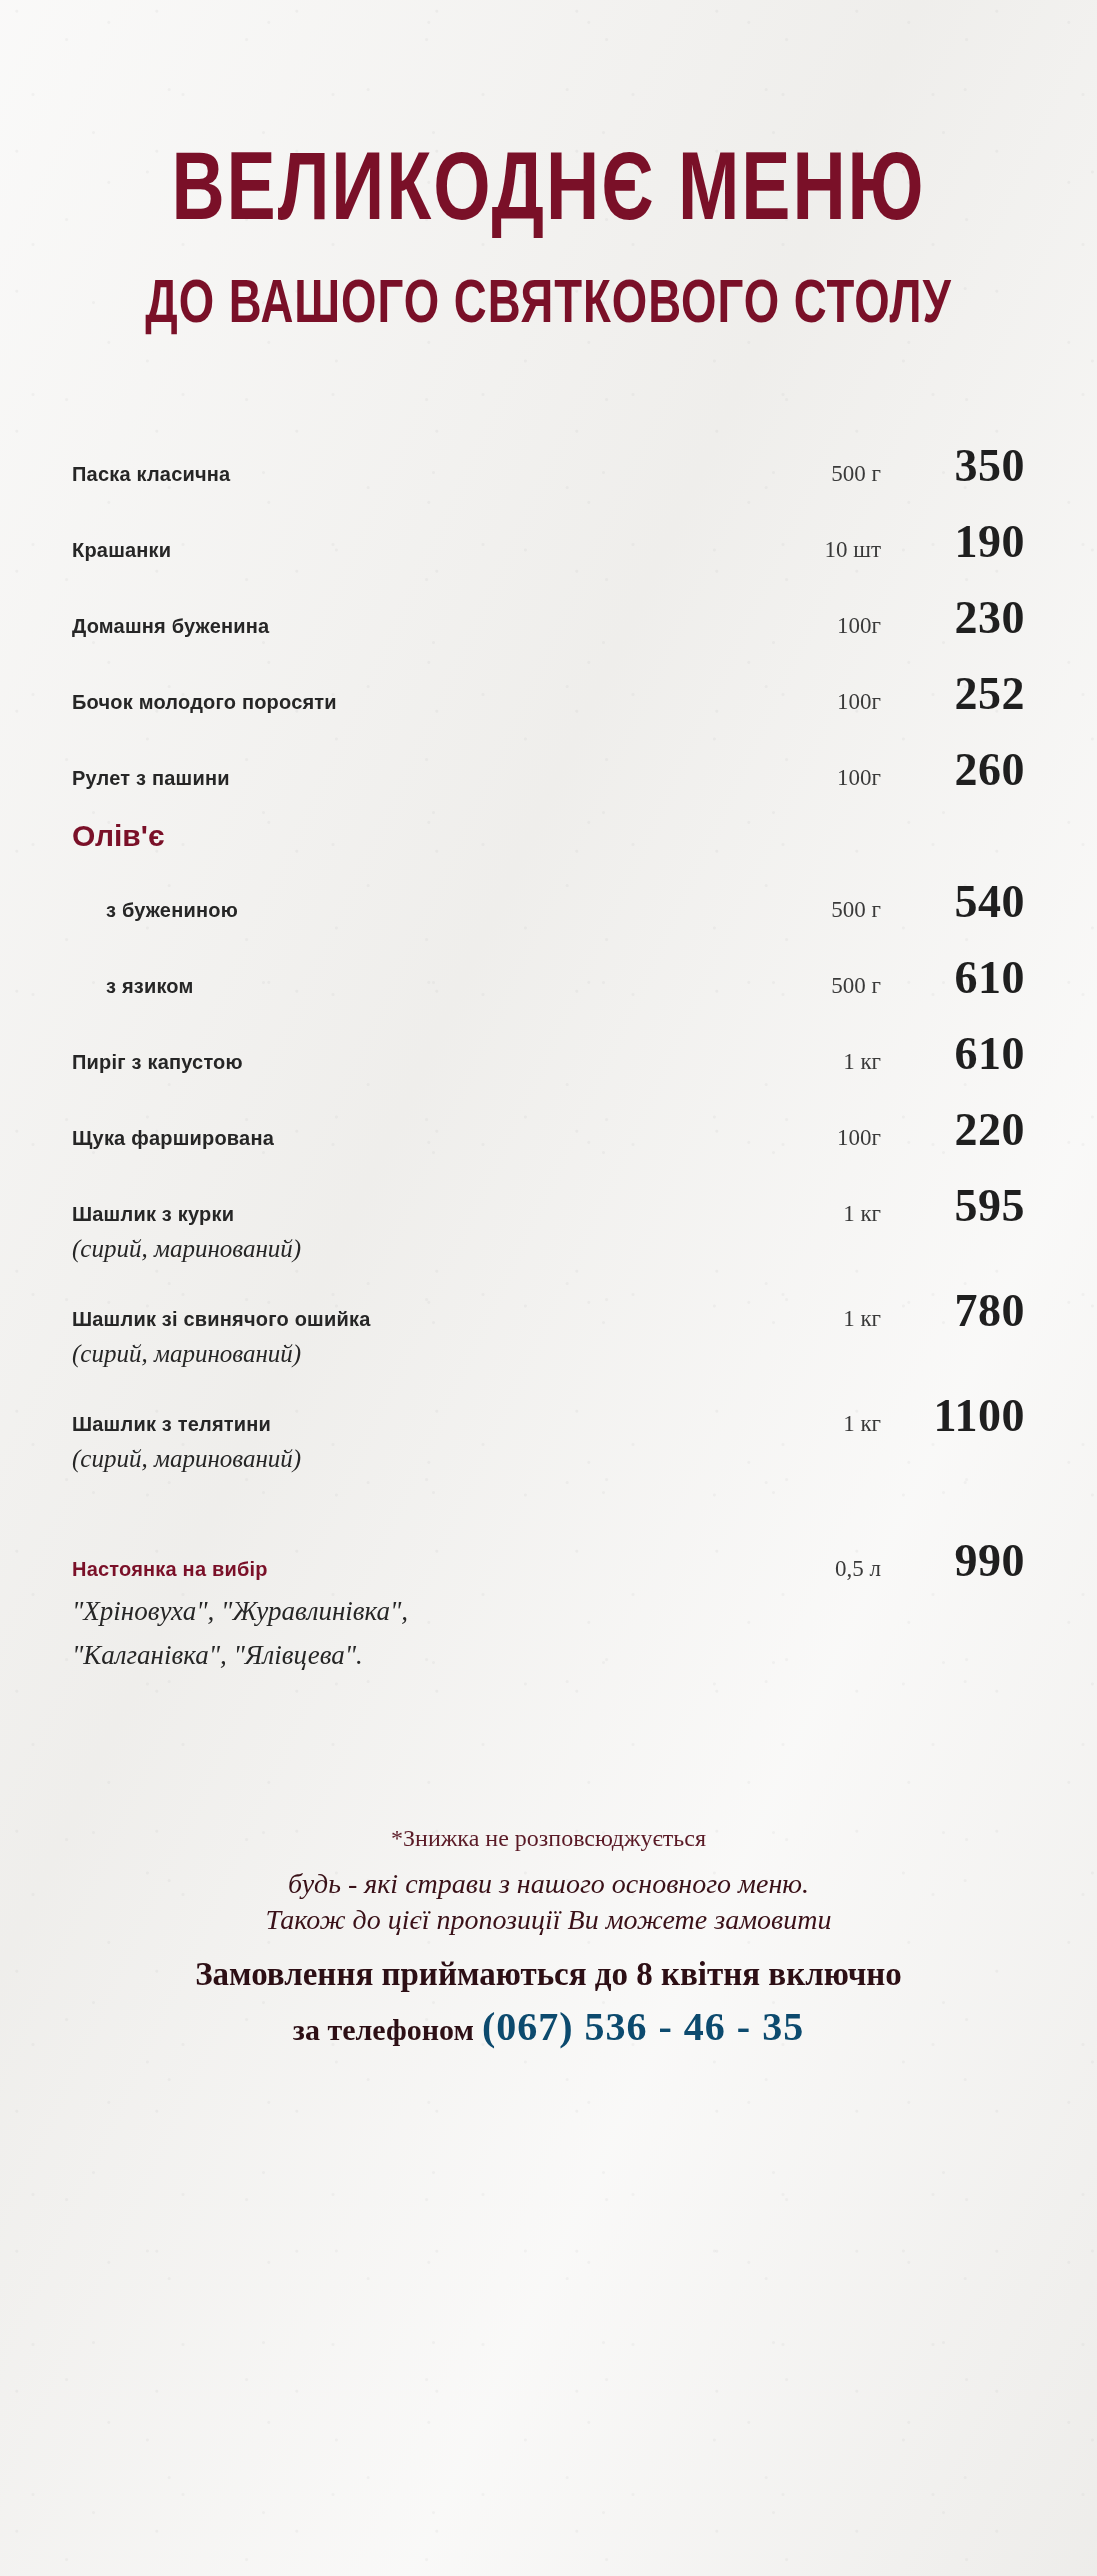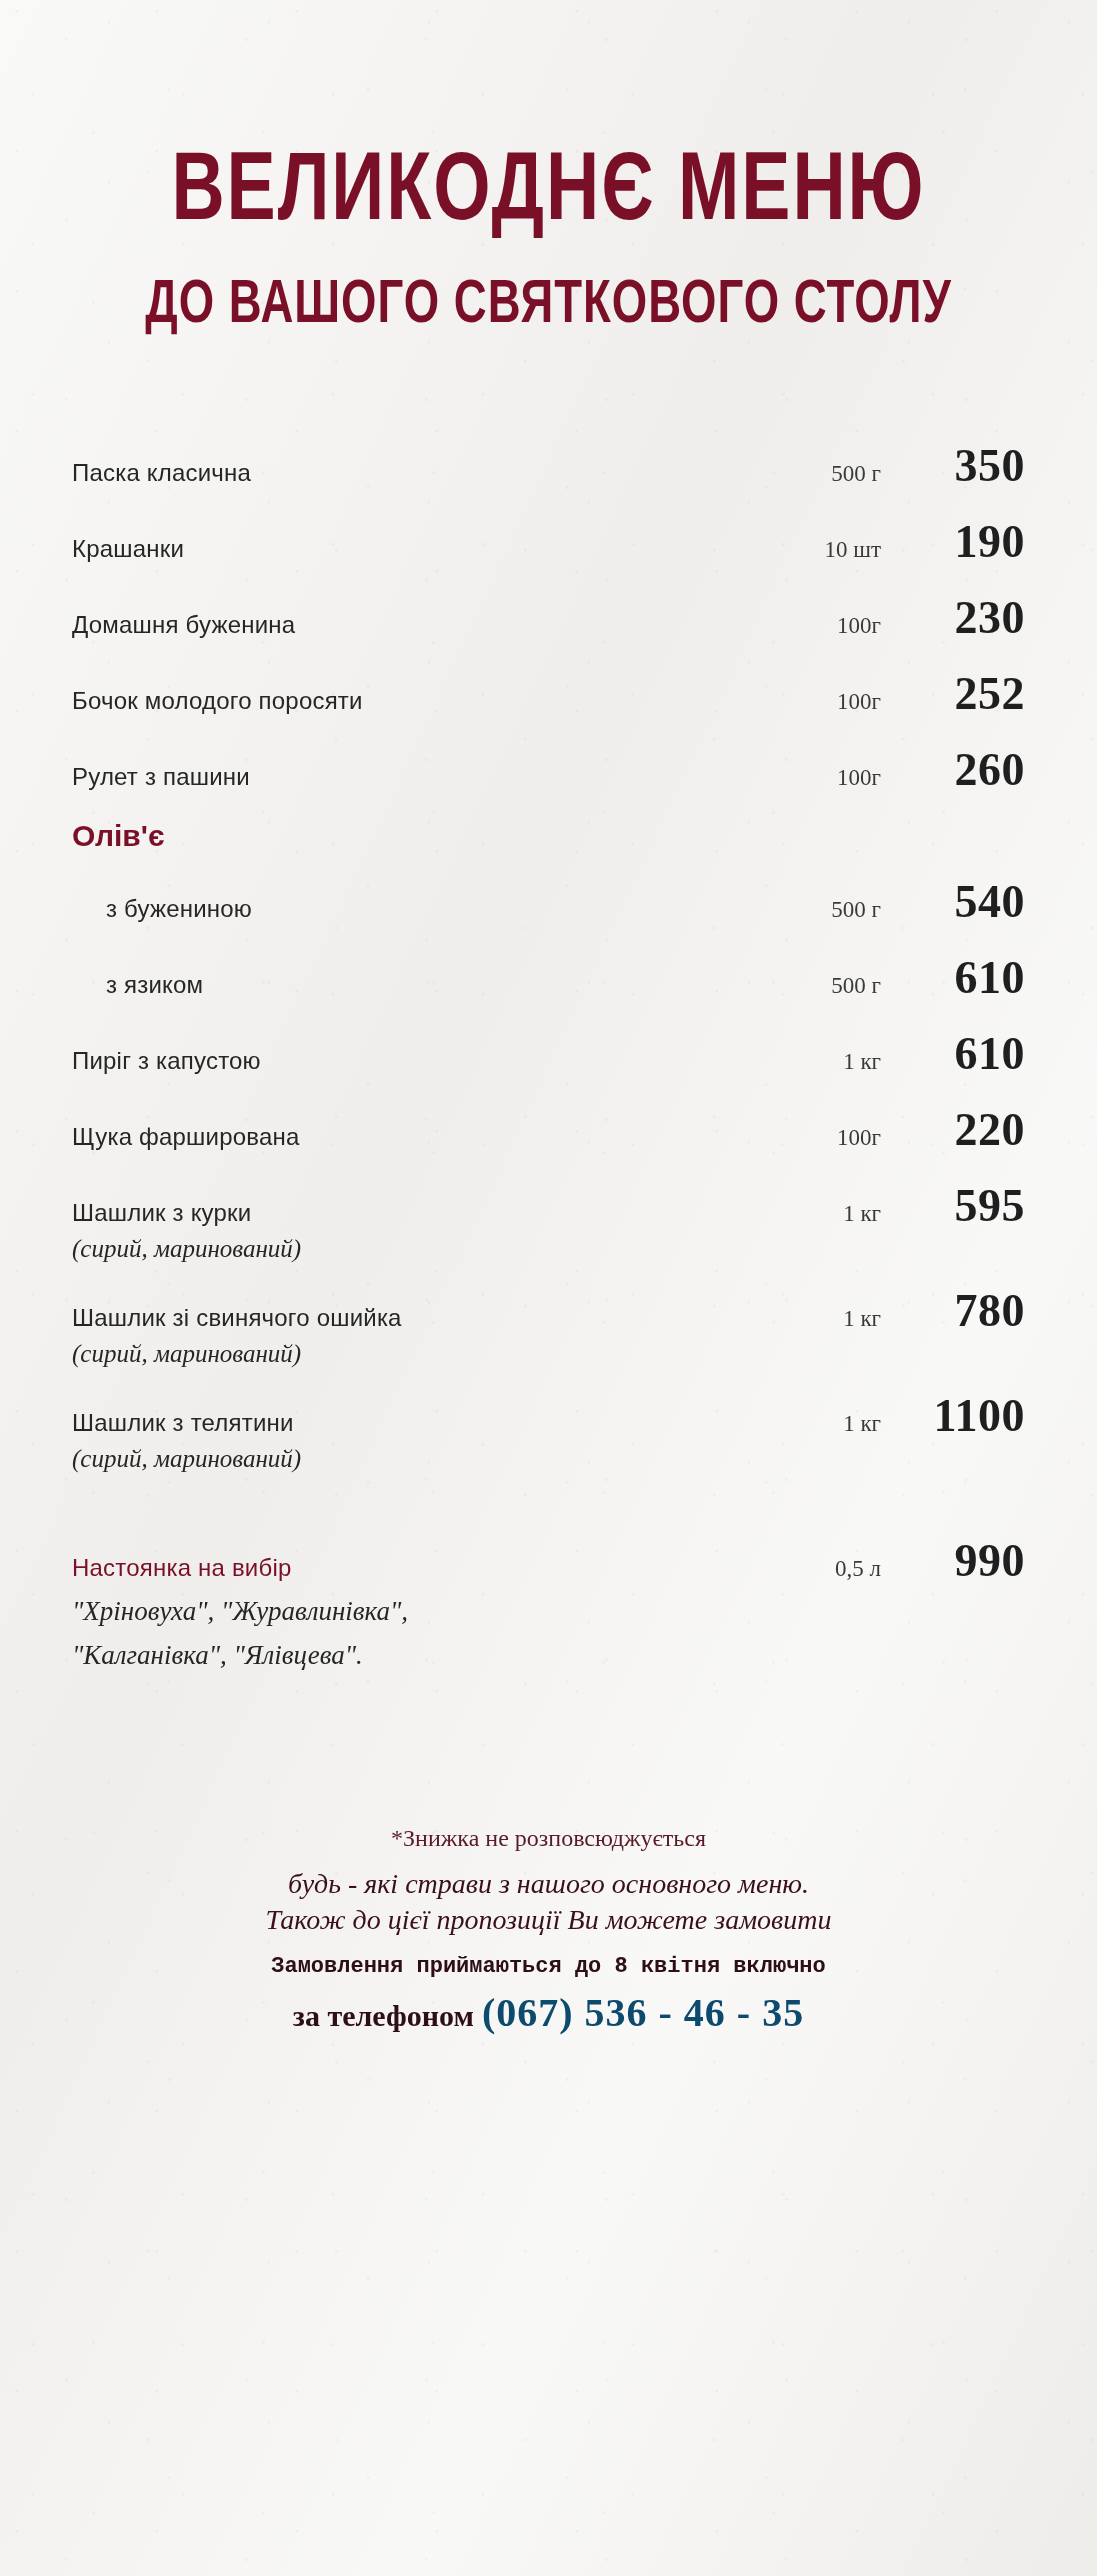--- a/index.html
+++ b/index.html
@@ -75,22 +75,22 @@
     margin-top: 122px;
   }
   .row {
     display: flex;
     align-items: baseline;
     margin-bottom: 23px;
   }
   .row.tight { margin-bottom: 2px; }
   .row-name {
     flex: 1 1 auto;
-    font-size: 24px;
-    font-weight: normal;
+    font-size: 20px;
+    font-weight: bold;
     color: #262626;
     letter-spacing: 0.2px;
     line-height: 1.15;
   }
   .row-name.indent { padding-left: 34px; }
   .row-name.accent { color: #7a1028; }
   .row-qty {
     flex: 0 0 150px;
     text-align: right;
     font-family: "Liberation Serif", serif;
@@ -147,25 +147,24 @@
     margin-bottom: 14px;
   }
   .footer-line {
     font-style: italic;
     font-size: 28px;
     color: #3a1118;
     line-height: 1.3;
   }
   .footer-order {
     font-weight: bold;
-    font-size: 22px;
+    font-size: 33px;
     color: #2d0f15;
     margin-top: 14px;
     line-height: 1.3;
-    font-family: Liberation Mono, monospace;
   }
   .footer-phone-row {
     margin-top: 8px;
     font-size: 30px;
     font-weight: bold;
     color: #2d0f15;
   }
   .footer-phone {
     font-size: 40px;
     font-weight: bold;

